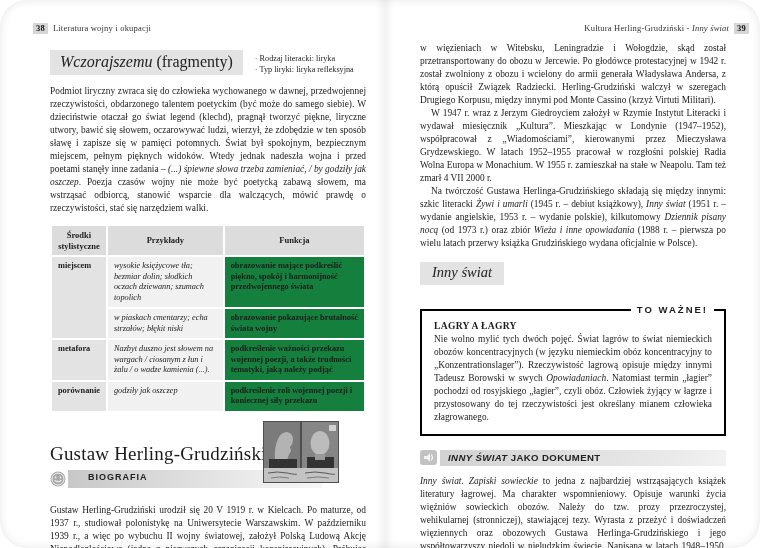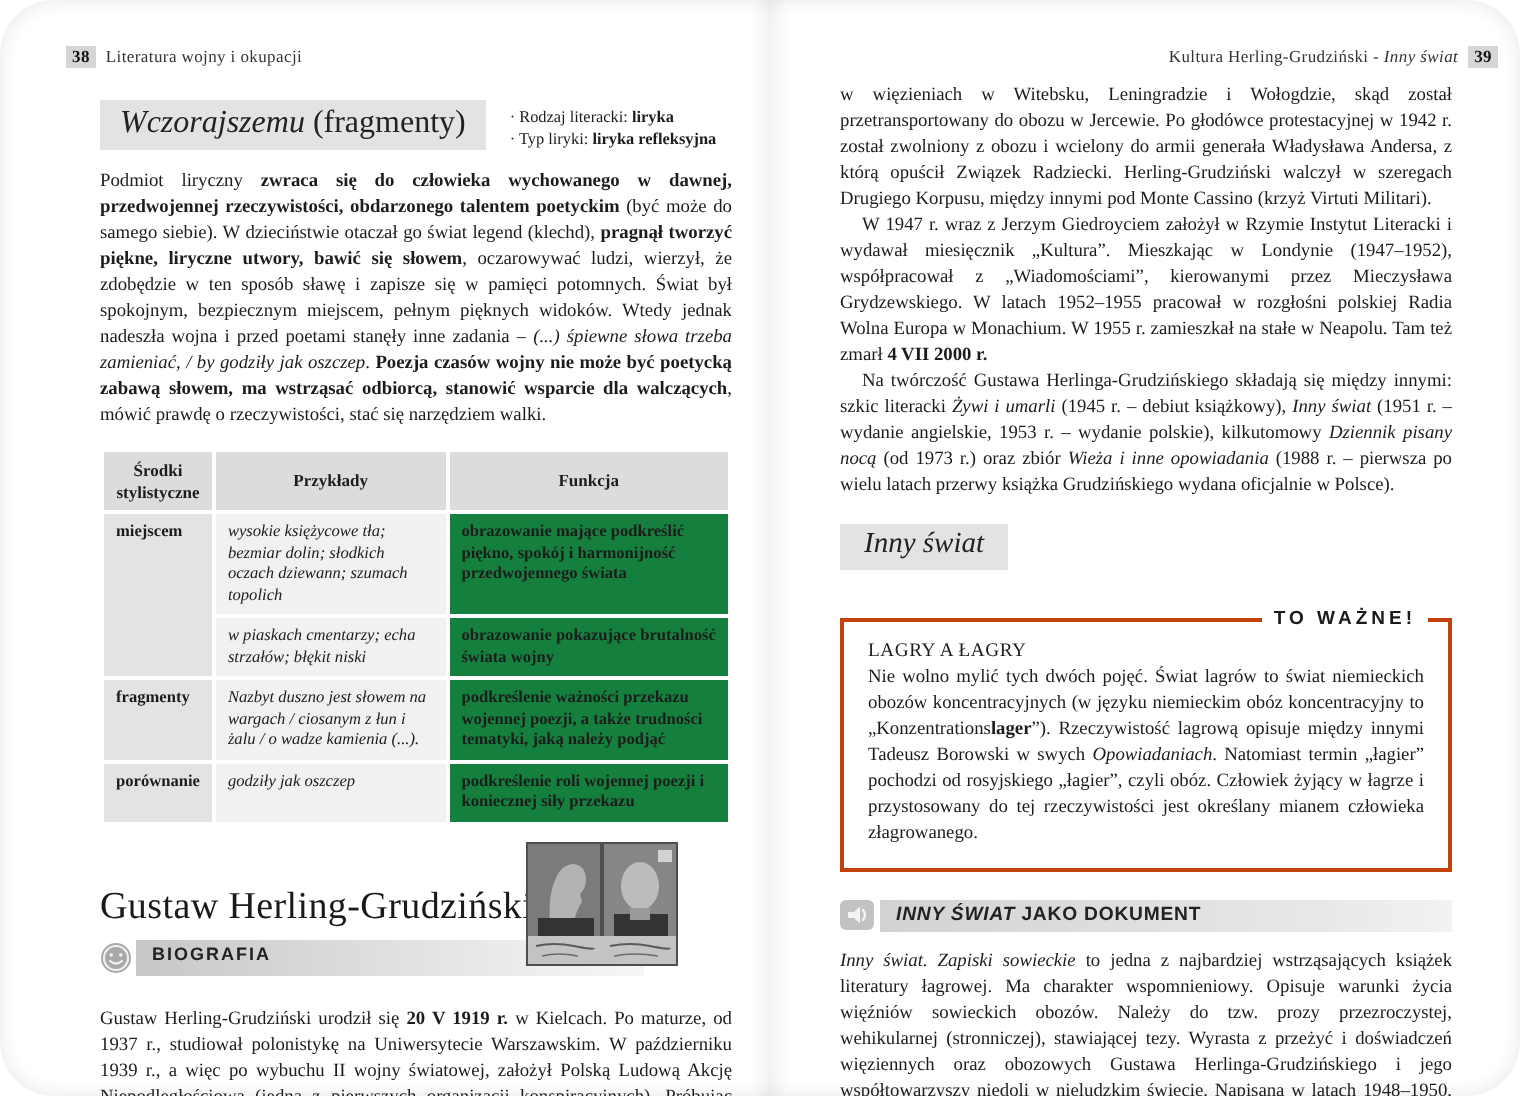--- a/index.html
+++ b/index.html
@@ -29,21 +29,21 @@
     font-size:8.5px;color:#333;letter-spacing:.2px;
     display:flex;align-items:center;gap:5px;height:12px;
   }
   .pagehead.left{margin-left:-17px;}
   .pagehead.right{justify-content:flex-end;margin-right:-23px;}
   .pagenum{
     background:#d6d6d6;color:#111;font-weight:bold;
     padding:0 3px;line-height:11px;font-size:8.5px;
   }
 
-  .b{font-weight:bold;}
+  .b{font-weight:normal;}
   .i{font-style:italic;}
 
   .body-text{
     margin:0;font-size:9.4px;line-height:13px;text-align:justify;color:#1c1c1c;
   }
   .indent{text-indent:11px;}
 
   
   .poem-head{display:flex;align-items:flex-start;margin-top:16px;margin-bottom:10px;}
   .title-box{
@@ -78,37 +78,37 @@
   .author-name{
     margin:0;font-size:19px;font-weight:normal;letter-spacing:.2px;color:#1a1a1a;
     padding-top:14px;
   }
   .bio-bar{display:flex;align-items:center;margin-top:5px;}
   .bio-icon{width:16px;height:16px;flex:0 0 16px;margin-right:2px;}
   .bio-bar-bg{
     flex:1;height:18px;line-height:15px;margin-right:44px;
     background:linear-gradient(to right,#c7c7c7,#ececec 75%,#f6f6f6);
     font-family:"Liberation Sans", sans-serif;font-weight:bold;font-size:9px;
-    letter-spacing:1px;padding-left:8px;color:#222;
+    letter-spacing:1px;padding-left:20px;color:#222;
   }
   .mugshot{position:absolute;right:27px;top:-8px;width:76px;height:62px;}
 
   .bio-text{margin-top:13px;}
 
   
   .important-box{
-    border:2px solid #c2410c;position:relative;margin-top:12px;
+    border:2px solid #000000;position:relative;margin-top:12px;
     padding:9px 12px 10px 12px;
   }
   .important-label{
     position:absolute;top:-7px;right:10px;background:#fff;
     font-family:"Liberation Sans", sans-serif;font-weight:bold;font-size:9.5px;
     letter-spacing:2px;padding:0 6px;color:#1a1a1a;white-space:nowrap;
   }
-  .important-title{font-weight:normal;font-size:9.6px;margin-bottom:2px;letter-spacing:.3px;}
+  .important-title{font-weight:bold;font-size:9.6px;margin-bottom:2px;letter-spacing:.3px;}
 
   
   .section-bar{display:flex;margin-top:14px;}
   .speaker-icon{width:17px;height:15px;flex:0 0 17px;margin-right:3px;}
   .section-bar-bg{
     flex:1;height:16px;line-height:16px;
     background:linear-gradient(to right,#d2d2d2,#e9e9e9 80%,#f2f2f2);
     font-family:"Liberation Sans", sans-serif;font-weight:bold;font-size:9.6px;
     letter-spacing:.4px;padding-left:8px;color:#222;
   }
@@ -149,21 +149,21 @@
         <tr>
           <td class="device" rowspan="2">miejscem</td>
           <td class="example">wysokie księżycowe tła; bezmiar dolin; słodkich oczach dziewann; szumach topolich</td>
           <td class="func">obrazowanie mające podkreślić piękno, spokój i harmonijność przedwojennego świata</td>
         </tr>
         <tr>
           <td class="example">w piaskach cmentarzy; echa strzałów; błękit niski</td>
           <td class="func">obrazowanie pokazujące brutalność świata wojny</td>
         </tr>
         <tr>
-          <td class="device">fragmenty</td>
+          <td class="device">metafora</td>
           <td class="example">Nazbyt duszno jest słowem na wargach / ciosanym z łun i żalu / o wadze kamienia (...).</td>
           <td class="func">podkreślenie ważności przekazu wojennej poezji, a także trudności tematyki, jaką należy podjąć</td>
         </tr>
         <tr>
           <td class="device">porównanie</td>
           <td class="example">godziły jak oszczep</td>
           <td class="func">podkreślenie roli wojennej poezji i koniecznej siły przekazu</td>
         </tr>
       </tbody>
     </table>

